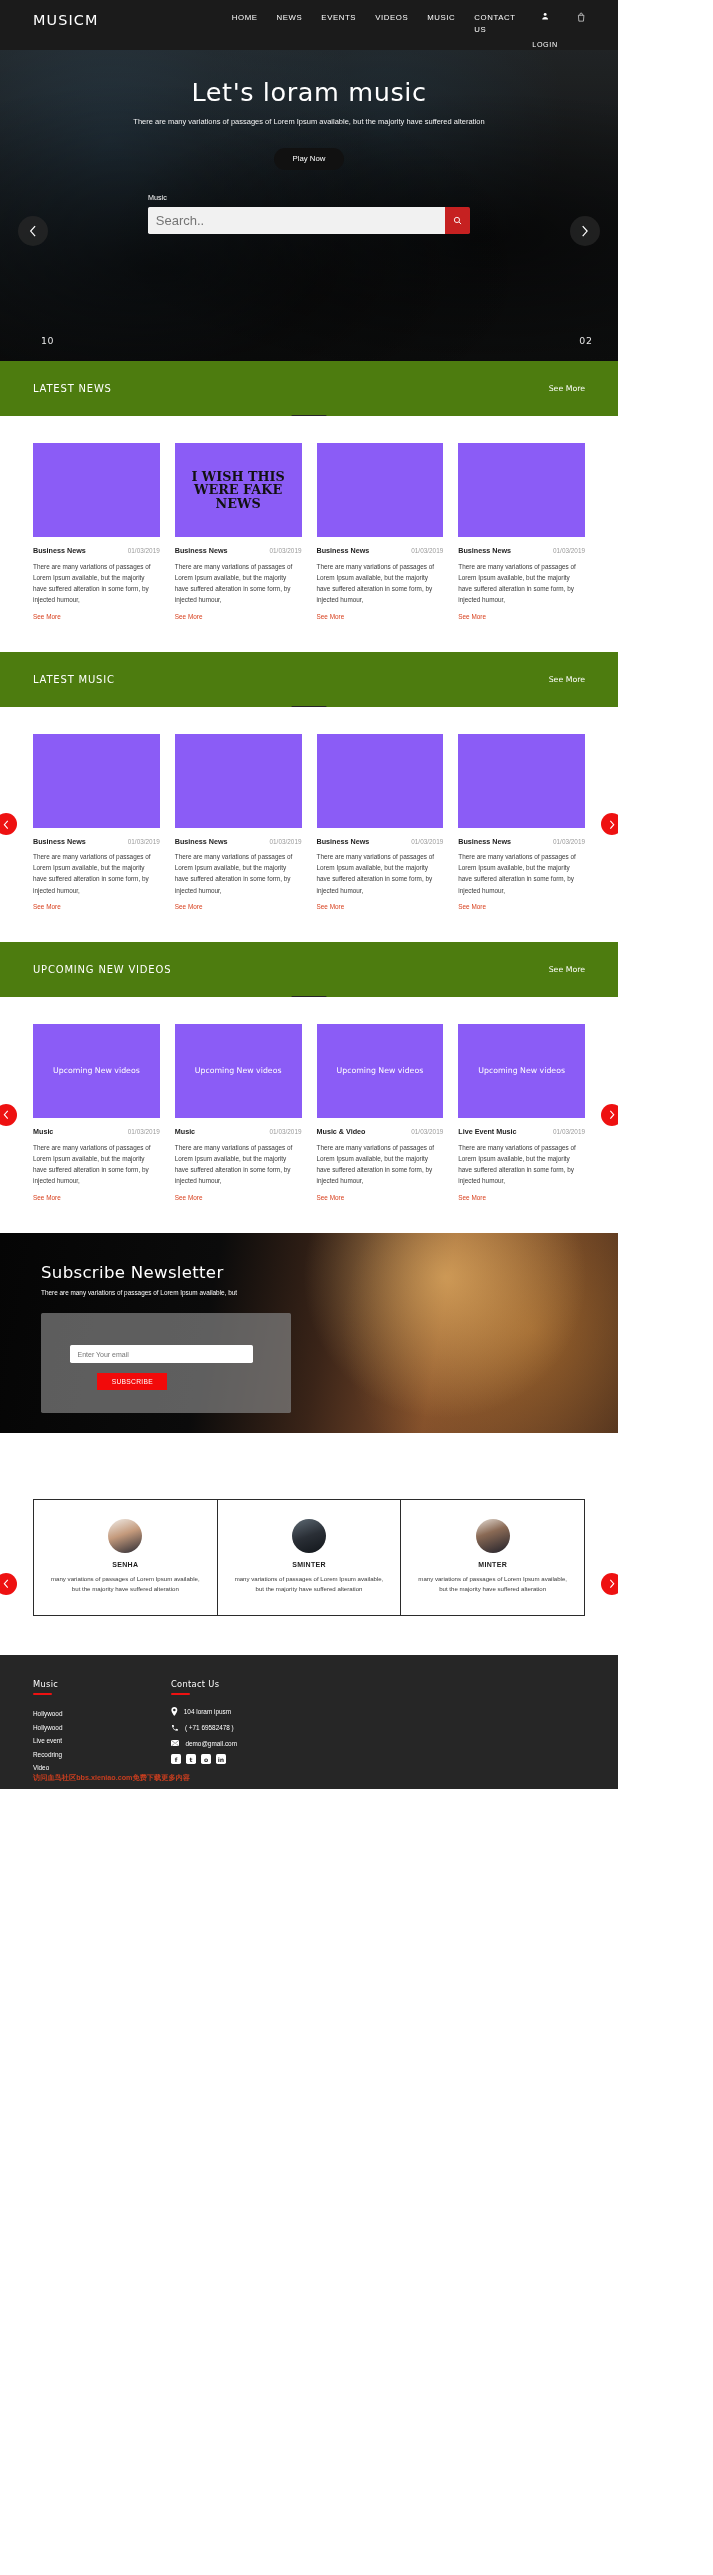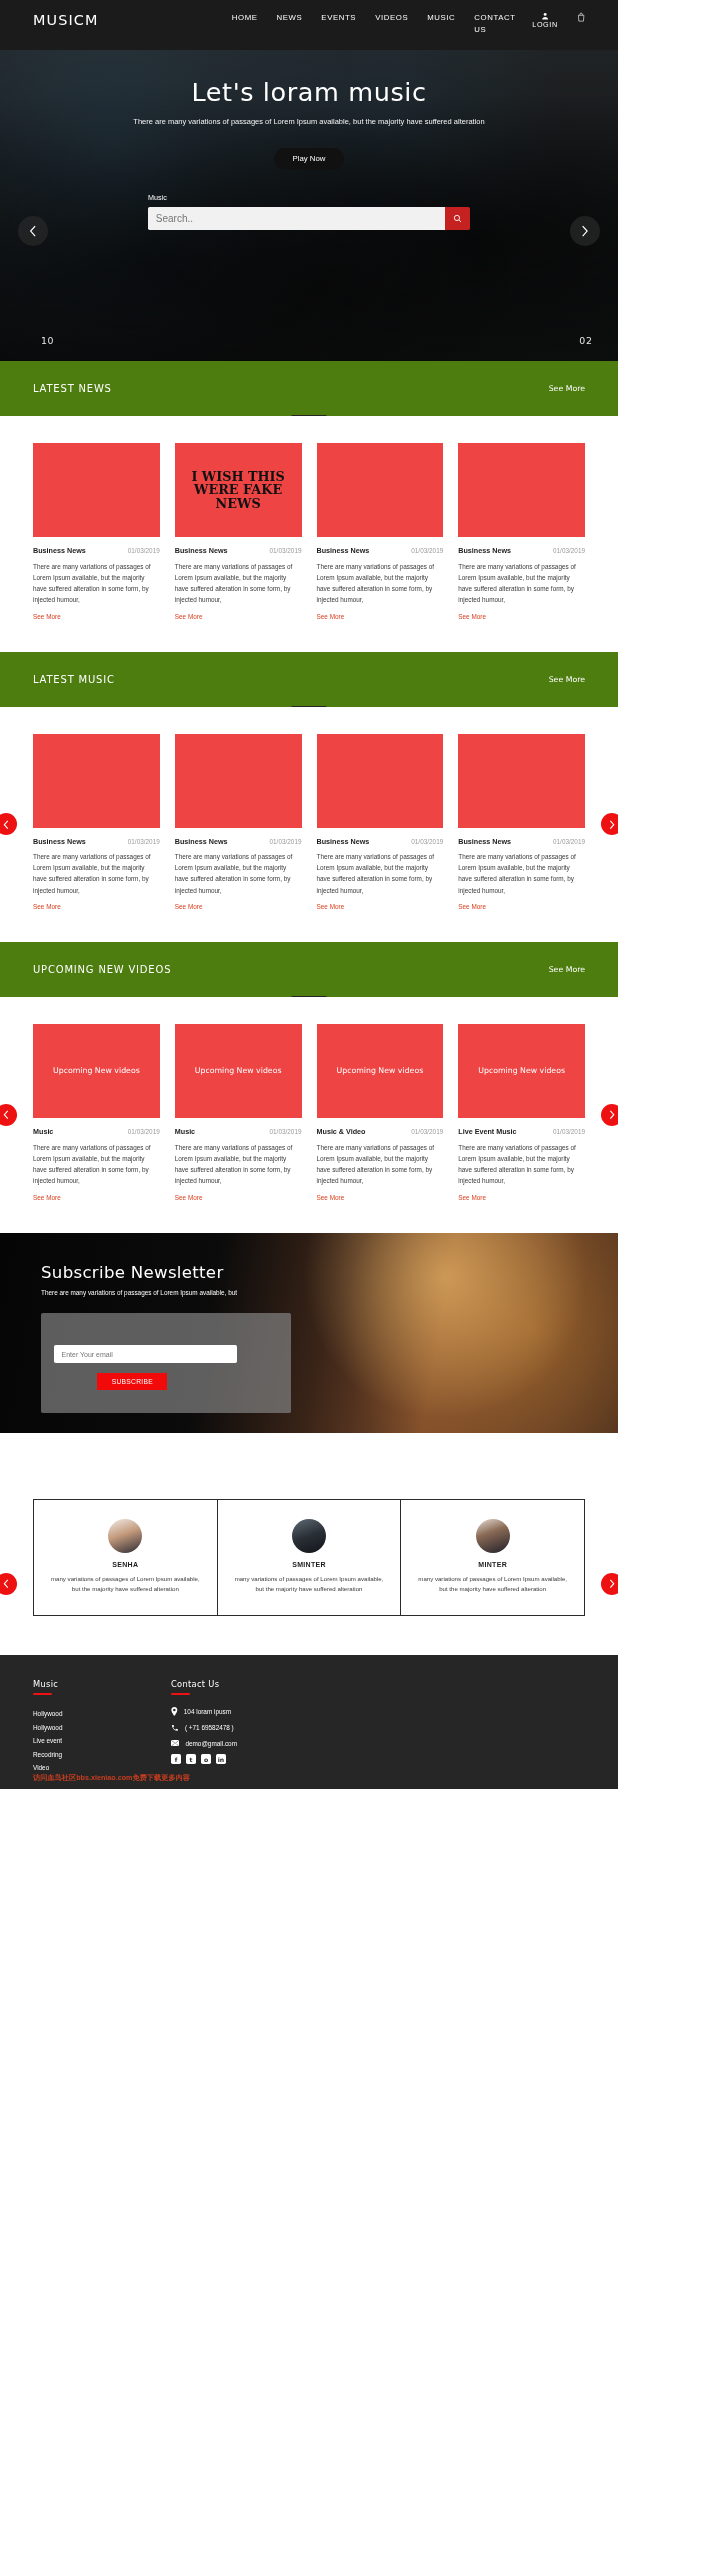--- a/index.html
+++ b/index.html
@@ -19,21 +19,21 @@
   }
   .brand {
     color:#fff; font-size:14.4px; letter-spacing:1.1px; font-weight:400;
     margin-top:12.2px; font-family:"DejaVu Sans", sans-serif;
   }
   .nav { margin-left:auto; display:flex; gap:19px; margin-top:12.2px; }
   .nav a {
     color:#fff; text-decoration:none; font-size:7.8px; letter-spacing:0.6px;
     display:block; max-width:39px; line-height:1.5;
   }
-  .nav .icon-item { display:flex; flex-direction:column; align-items:center; gap:0; color:#fff; }
+  .nav .icon-item { display:flex; flex-direction:column; align-items:center; gap:20px; color:#fff; }
   .nav .icon-item .lbl { font-size:7.2px; letter-spacing:0.6px; }
 
   
   .hero {
     height:311px; position:relative; color:#fff; overflow:hidden;
     background:
       radial-gradient(circle at 18% 30%, rgba(60,95,120,.55), transparent 45%),
       radial-gradient(circle at 62% 22%, rgba(48,78,98,.45), transparent 40%),
       linear-gradient(180deg,#2b2f31 0%, #212426 40%, #1a1c1d 100%);
   }
@@ -54,21 +54,21 @@
   .play-btn {
     margin:19px auto 0; display:block; background:#111; color:#fff;
     border:none; border-radius:12.2px; padding:6.7px 19px; font-size:7.8px;
     cursor:pointer; font-family:"Liberation Sans", sans-serif;
   }
   .search-block { width:322px; margin:23px auto 0; text-align:left; }
   .search-block .lbl { font-size:7.2px; margin-bottom:5px; }
   .search-row { display:flex; }
   .search-row input {
     flex:1; border:none; outline:none; background:#f1f1f1;
-    padding:6.1px 7.8px; font-size:10px; color:#555;
+    padding:6.1px 7.8px; font-size:13px; color:#555;
     border-radius:1.7px 0 0 1.7px; font-family:"Liberation Sans", sans-serif;
   }
   .search-row .sbtn {
     width:25.5px; background:#c62121; border:none; color:#fff; cursor:pointer;
     border-radius:0 1.7px 1.7px 0; display:flex; align-items:center; justify-content:center;
   }
   .hero-arrow {
     position:absolute; top:166px; width:30px; height:30px; border-radius:50%;
     background:rgba(40,40,40,.72); color:#fff; display:flex; align-items:center;
     justify-content:center; z-index:8; cursor:pointer; font-size:12.2px;
@@ -101,21 +101,21 @@
     width:0; height:0; border-left:18.3px solid transparent;
     border-right:18.3px solid transparent; border-top:15px solid #262626;
   }
 
   
   .cards {
     display:flex; gap:15px; padding:27px 33px 31px; background:#fff;
     position:relative;
   }
   .card { width:148px; }
-  .card .thumb { width:100%; height:94px; background:#ef4444; overflow:hidden; position:relative; }
+  .card .thumb { width:100%; height:94px; background:#8b5cf6; overflow:hidden; position:relative; }
   .card .meta { display:flex; align-items:baseline; margin-top:9px; }
   .card .title { font-size:7.2px; font-weight:bold; color:#1c1c1c; }
   .card .date { margin-left:auto; font-size:6.4px; color:#9a9a9a; }
   .card .body { font-size:6.4px; line-height:1.75; color:#3a3a3a; margin-top:5.5px; }
   .card .link { display:inline-block; margin-top:7.2px; font-size:6.4px; color:#d8401e; text-decoration:none; }
 
   .side-arrow {
     position:absolute; top:50%; transform:translateY(-50%);
     width:22px; height:22px; border-radius:50%; background:#ee1111; color:#fff;
     display:flex; align-items:center; justify-content:center; cursor:pointer;
@@ -159,21 +159,21 @@
     font-size:16.6px; font-weight:400; letter-spacing:0.3px;
     font-family:"DejaVu Sans", sans-serif;
   }
   .nl-inner .sub{ font-size:6.4px; margin-top:6.7px; line-height:1.7; max-width:239px; }
   .nl-box{
     margin-top:14.4px; width:250px; height:100px; background:rgba(128,128,128,.72);
     border-radius:1.7px; padding:32px 13.3px 0;
   }
   .nl-box input{
     width:183px; border:none; outline:none; padding:5.5px 7.2px; font-size:7px;
-    color:#666; border-radius:1.7px; font-family:"Liberation Sans", sans-serif;
+    color:#666; border-radius:1.7px; font-family:"Liberation Sans", sans-serif;margin-left:16px;
   }
   .nl-btn{
     margin-top:10px; margin-left:43px; background:#f20a0a; color:#fff; border:none;
     padding:5px 14.4px; font-size:6.7px; letter-spacing:0.3px; cursor:pointer;
     font-family:"Liberation Sans", sans-serif;
   }
 
   
   .reviews{ padding:34px 33px 39px; background:#fff; position:relative; }
   .reviews h2{

